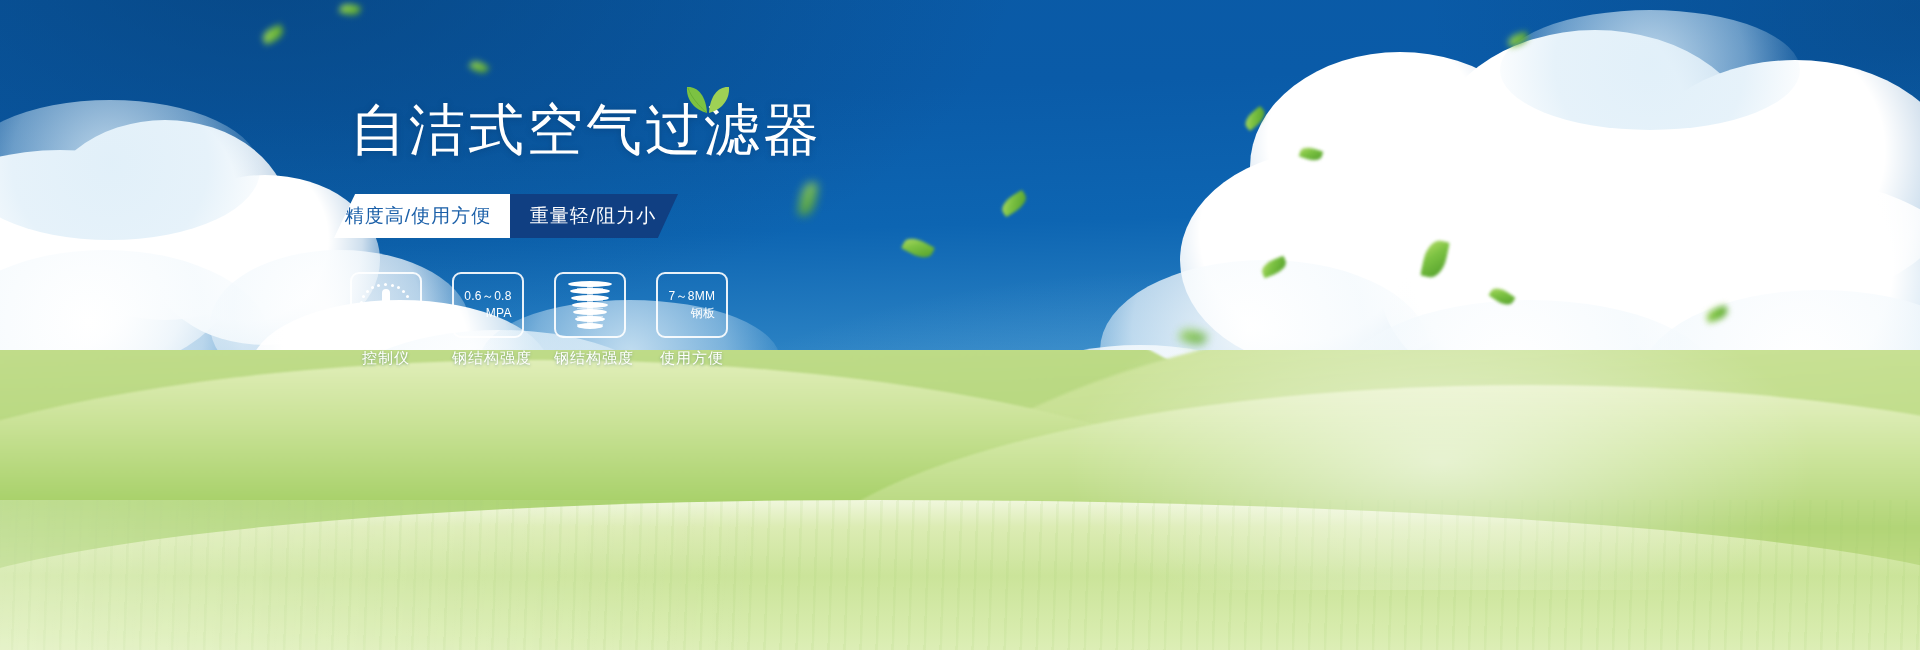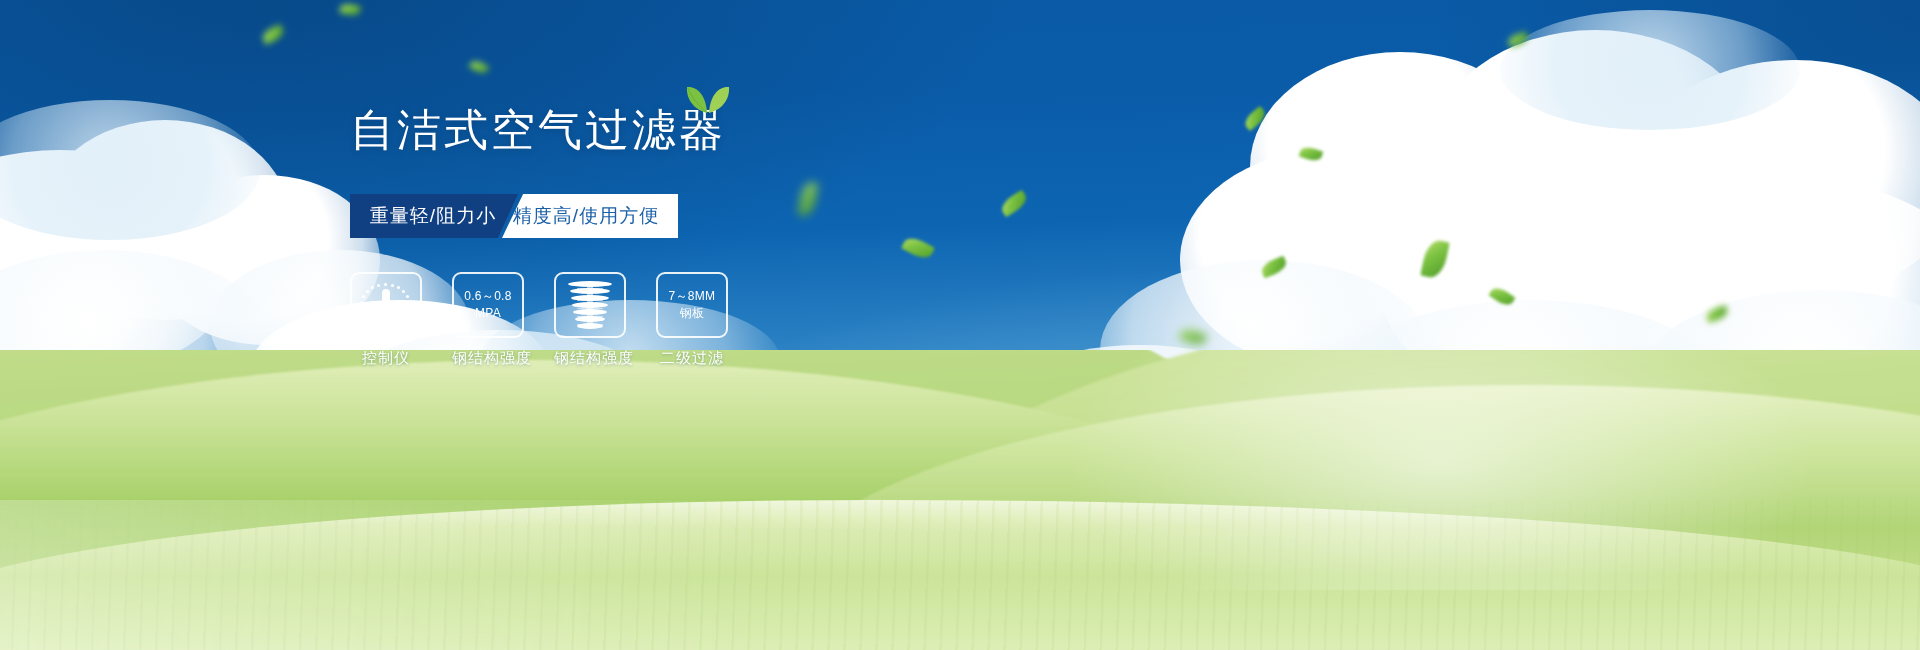--- a/index.html
+++ b/index.html
@@ -92,21 +92,21 @@
   }
   .leaf.blur1 { filter:blur(1.6px); }
   .leaf.blur2 { filter:blur(3.4px); }
   .leaf.blur3 { filter:blur(5px); opacity:.85; }
 
   
   .content { position:absolute; left:350px; top:98px; width:700px; }
 
   .title-row { position:relative; height:72px; }
   .title {
-    font-size:44px; line-height:64px; color:#ffffff;
+    font-size:56px; line-height:64px; color:#ffffff;
     letter-spacing:3px; font-weight:400; white-space:nowrap;
     text-shadow:0 1px 6px rgba(3,46,90,.35);
   }
   .title-leaf {
     position:absolute; left:335px; top:-14px; width:46px; height:30px;
   }
 
   .badges { display:flex; align-items:stretch; margin-top:24px; height:44px; width:330px; }
   .badge {
     display:flex; align-items:center; justify-content:center;
@@ -124,21 +124,21 @@
   }
 
   .features { display:flex; margin-top:34px; gap:30px; }
   .feature { width:72px; text-align:center; }
   .feature-box {
     width:72px; height:66px; border:2px solid rgba(255,255,255,.9);
     border-radius:9px; display:flex; align-items:center; justify-content:center;
     flex-direction:column; color:#fff; position:relative; overflow:hidden;
   }
   .feature-text { font-size:12px; line-height:17px; letter-spacing:.3px; }
-  .feature-text .l2 { display:block; }
+  .feature-text .l2 { display:block;text-align:right; }
   .feature-cap {
     margin-top:11px; font-size:15px; color:#ffffff; letter-spacing:1px;
     white-space:nowrap; text-shadow:0 1px 3px rgba(10,60,110,.35);
   }
 
   
   .dial { position:relative; width:56px; height:50px; }
   .dial .dots { position:absolute; inset:0; }
   .dial .dot {
     position:absolute; width:3.2px; height:3.2px; background:#fff; border-radius:50%;
@@ -247,25 +247,25 @@
     <div class="title-row">
       <div class="title">自洁式空气过滤器</div>
       <svg class="title-leaf" viewBox="0 0 46 30">
         <path d="M22 29 C10 26 1 16 2 3 C12 2 21 11 22 29 Z" fill="#7cc242"></path>
         <path d="M24 29 C36 26 45 16 44 3 C34 2 25 11 24 29 Z" fill="#9ed155"></path>
         <path d="M22 29 C14 22 6 13 3 4" stroke="#5ca32f" stroke-width="1" fill="none" opacity=".6"></path>
       </svg>
     </div>
 
     <div class="badges">
+      <div class="badge badge-light">
+        <span>精度高/使用方便</span>
+      </div>
       <div class="badge badge-dark">
         <span>重量轻/阻力小</span>
-      </div>
-      <div class="badge badge-light">
-        <span>精度高/使用方便</span>
       </div>
     </div>
 
     <div class="features">
 
       <div class="feature">
         <div class="feature-box">
           <div class="dial">
             <div class="dots">
               <div class="dot" style="left:26px; top:3px;"></div>
@@ -324,19 +324,19 @@
         <div class="feature-cap">钢结构强度</div>
       </div>
 
       <div class="feature">
         <div class="feature-box">
           <div class="feature-text">
             <span class="l1">7～8MM</span>
             <span class="l2">钢板</span>
           </div>
         </div>
-        <div class="feature-cap">二级过滤</div>
+        <div class="feature-cap">使用方便</div>
       </div>
 
 
     </div>
   </div>
 </div>
 
 </body></html>

